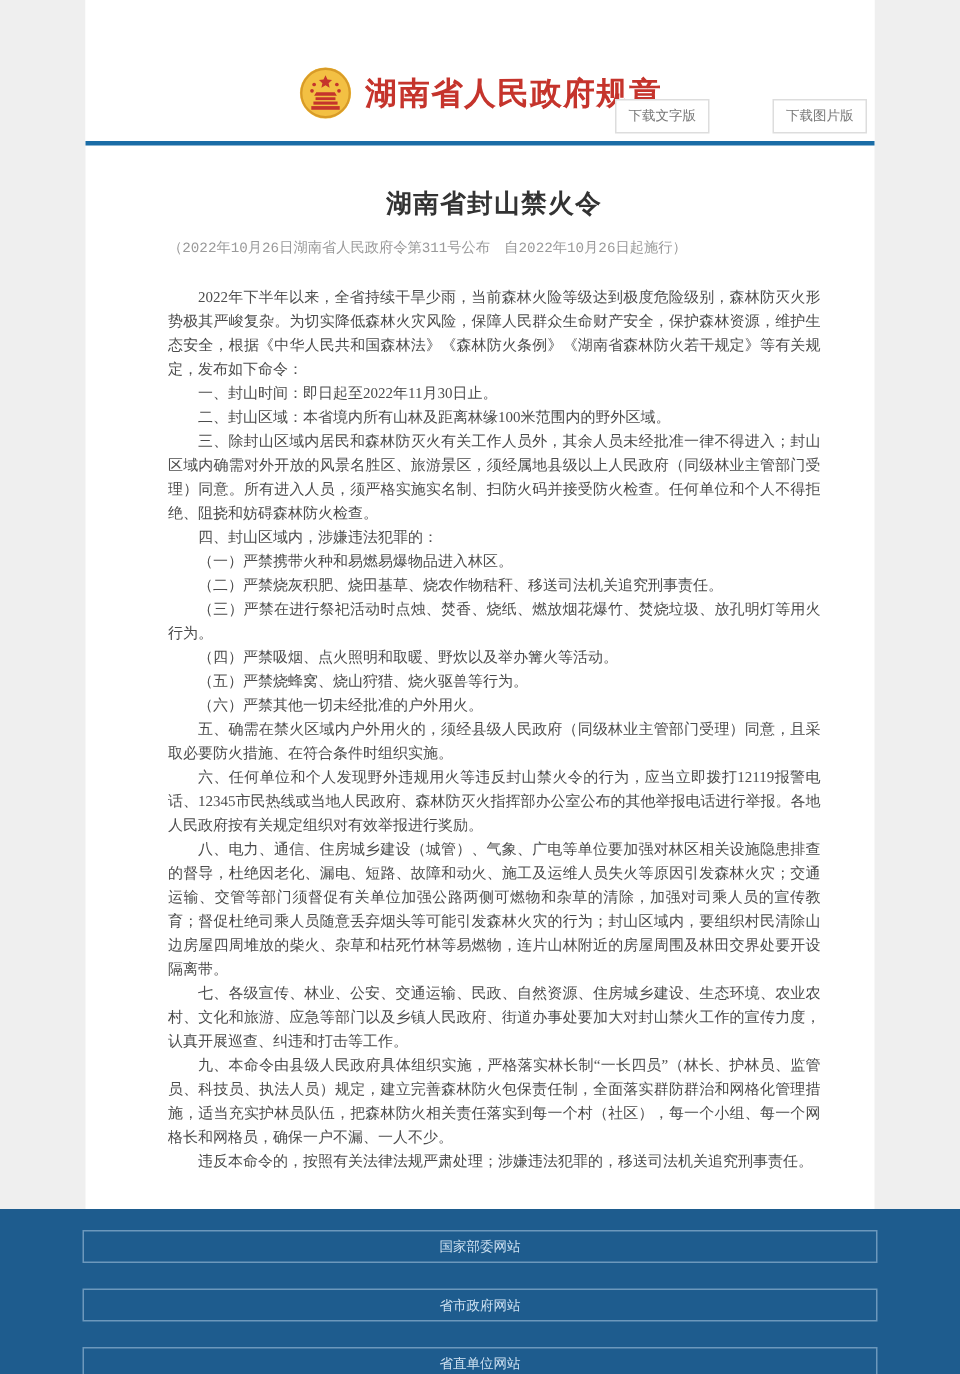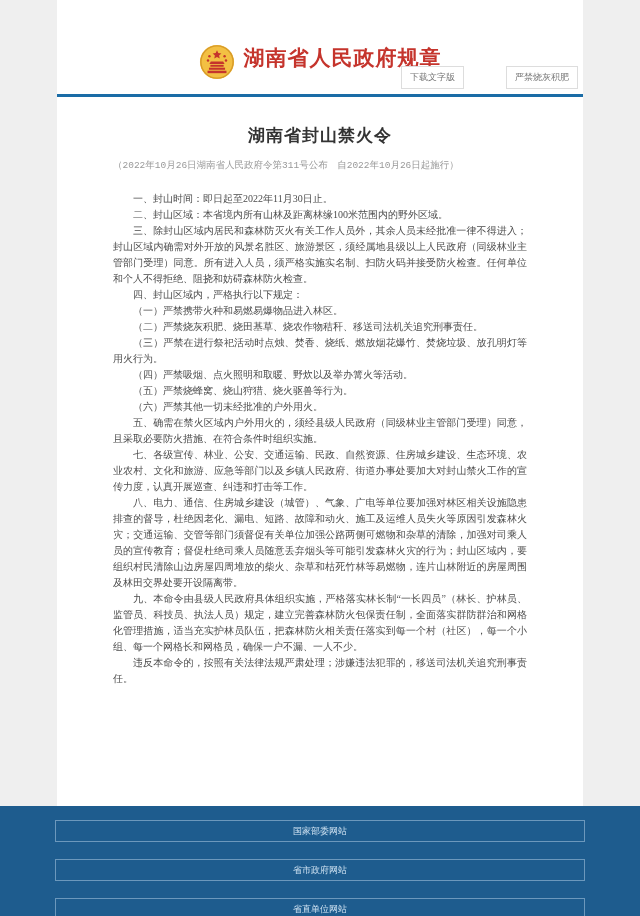--- a/index.html
+++ b/index.html
@@ -5,27 +5,27 @@
   * { margin:0; padding:0; box-sizing:border-box; }
   html,body { background:#efefef; }
   body { width:640px; height:916px; font-family:"Liberation Sans","DejaVu Sans",sans-serif; overflow:hidden; }
   .page { width:640px; height:916px; background:#efefef; position:relative; }
 
   
   .white-col { width:526px; height:806px; margin:0 auto; background:#ffffff; }
 
   
   .header { height:97px; border-bottom:3px solid #1a6ca6; position:relative; background:#fff; }
-  .header-brand { position:absolute; left:0; right:0; top:44px; display:flex; justify-content:center; gap:9px; }
+  .header-brand { position:absolute; left:0; right:0; top:44px; display:flex; justify-content:center; align-items:center; gap:9px; }
   .header-title { color:#c5342c; font-size:21px; font-weight:bold; letter-spacing:1px; }
   .download-btns { position:absolute; right:5px; bottom:5px; display:flex; gap:6px; }
   .dl-btn { border:1px solid #ddd; background:#fff; color:#777; font-size:9px; padding:4px 8px; cursor:pointer; font-family:inherit;margin-left:36px; }
 
   
-  .doc { padding:0 56px; }
+  .doc { padding:0 36px;margin-left:19px; }
   .doc-title { text-align:center; font-size:17px; font-weight:bold; color:#333; padding-top:27px; letter-spacing:1px; }
   .doc-subtitle { text-align:left; font-size:9.5px; color:#999; margin-top:12px; font-family:Liberation Mono, monospace; }
   .doc-body { margin-top:19px; font-size:10px; line-height:16px; color:#4c4c4c; text-align:justify; font-family:"Liberation Serif","DejaVu Serif",serif; }
   .doc-body p { text-indent:2em; }
   .publisher-block { margin-top:24px; border-top:2px solid #1a6ca6; padding:15px 2px 0; text-align:right; }
   .publisher { color:#1a6ca6; font-size:13px; font-weight:bold; letter-spacing:1px; }
 
   
   .footer { height:110px; background:#1e5c8e; width:640px; }
   .footer-inner { width:530px; margin:0 auto; }
@@ -68,56 +68,58 @@
           <circle cx="28.5" cy="17.5" r="1.3" fill="#c5342c"></circle>
           <path d="M11 21 h16 l-1.5 -2.5 h-13 z" fill="#c5342c"></path>
           <rect x="12" y="22" width="14" height="2" fill="#c5342c"></rect>
           <rect x="10.5" y="25" width="17" height="2.2" fill="#c5342c"></rect>
           <rect x="9" y="28.2" width="20" height="2.6" fill="#c5342c"></rect>
         </svg>
         <span class="header-title">湖南省人民政府规章</span>
       </div>
       <div class="download-btns">
         <button class="dl-btn">下载文字版</button>
-        <button class="dl-btn">严禁烧灰积肥</button>
+        <button class="dl-btn">下载图片版</button>
       </div>
     </div>
 
     <div class="doc">
       <h1 class="doc-title">湖南省封山禁火令</h1>
       <div class="doc-subtitle">（2022年10月26日湖南省人民政府令第311号公布　自2022年10月26日起施行）</div>
       <div class="doc-body">
 
+          <p>2022年下半年以来，全省持续干旱少雨，当前森林火险等级达到极度危险级别，森林防灭火形势极其严峻复杂。为切实降低森林火灾风险，保障人民群众生命财产安全，保护森林资源，维护生态安全，根据《中华人民共和国森林法》《森林防火条例》《湖南省森林防火若干规定》等有关规定，发布如下命令：</p>
 
           <p>一、封山时间：即日起至2022年11月30日止。</p>
 
           <p>二、封山区域：本省境内所有山林及距离林缘100米范围内的野外区域。</p>
 
           <p>三、除封山区域内居民和森林防灭火有关工作人员外，其余人员未经批准一律不得进入；封山区域内确需对外开放的风景名胜区、旅游景区，须经属地县级以上人民政府（同级林业主管部门受理）同意。所有进入人员，须严格实施实名制、扫防火码并接受防火检查。任何单位和个人不得拒绝、阻挠和妨碍森林防火检查。</p>
 
-          <p>四、封山区域内，严格执行以下规定：</p>
+          <p>四、封山区域内，涉嫌违法犯罪的：</p>
 
           <p>（一）严禁携带火种和易燃易爆物品进入林区。</p>
 
           <p>（二）严禁烧灰积肥、烧田基草、烧农作物秸秆、移送司法机关追究刑事责任。</p>
 
           <p>（三）严禁在进行祭祀活动时点烛、焚香、烧纸、燃放烟花爆竹、焚烧垃圾、放孔明灯等用火行为。</p>
 
           <p>（四）严禁吸烟、点火照明和取暖、野炊以及举办篝火等活动。</p>
 
           <p>（五）严禁烧蜂窝、烧山狩猎、烧火驱兽等行为。</p>
 
           <p>（六）严禁其他一切未经批准的户外用火。</p>
 
           <p>五、确需在禁火区域内户外用火的，须经县级人民政府（同级林业主管部门受理）同意，且采取必要防火措施、在符合条件时组织实施。</p>
 
+          <p>六、任何单位和个人发现野外违规用火等违反封山禁火令的行为，应当立即拨打12119报警电话、12345市民热线或当地人民政府、森林防灭火指挥部办公室公布的其他举报电话进行举报。各地人民政府按有关规定组织对有效举报进行奖励。</p>
+
+          <p>八、电力、通信、住房城乡建设（城管）、气象、广电等单位要加强对林区相关设施隐患排查的督导，杜绝因老化、漏电、短路、故障和动火、施工及运维人员失火等原因引发森林火灾；交通运输、交管等部门须督促有关单位加强公路两侧可燃物和杂草的清除，加强对司乘人员的宣传教育；督促杜绝司乘人员随意丢弃烟头等可能引发森林火灾的行为；封山区域内，要组织村民清除山边房屋四周堆放的柴火、杂草和枯死竹林等易燃物，连片山林附近的房屋周围及林田交界处要开设隔离带。</p>
 
           <p>七、各级宣传、林业、公安、交通运输、民政、自然资源、住房城乡建设、生态环境、农业农村、文化和旅游、应急等部门以及乡镇人民政府、街道办事处要加大对封山禁火工作的宣传力度，认真开展巡查、纠违和打击等工作。</p>
-
-          <p>八、电力、通信、住房城乡建设（城管）、气象、广电等单位要加强对林区相关设施隐患排查的督导，杜绝因老化、漏电、短路、故障和动火、施工及运维人员失火等原因引发森林火灾；交通运输、交管等部门须督促有关单位加强公路两侧可燃物和杂草的清除，加强对司乘人员的宣传教育；督促杜绝司乘人员随意丢弃烟头等可能引发森林火灾的行为；封山区域内，要组织村民清除山边房屋四周堆放的柴火、杂草和枯死竹林等易燃物，连片山林附近的房屋周围及林田交界处要开设隔离带。</p>
 
           <p>九、本命令由县级人民政府具体组织实施，严格落实林长制“一长四员”（林长、护林员、监管员、科技员、执法人员）规定，建立完善森林防火包保责任制，全面落实群防群治和网格化管理措施，适当充实护林员队伍，把森林防火相关责任落实到每一个村（社区），每一个小组、每一个网格长和网格员，确保一户不漏、一人不少。</p>
 
           <p>违反本命令的，按照有关法律法规严肃处理；涉嫌违法犯罪的，移送司法机关追究刑事责任。</p>
         </div>
     </div>
   </div>
 
   <div class="footer">
     <div class="footer-inner">

